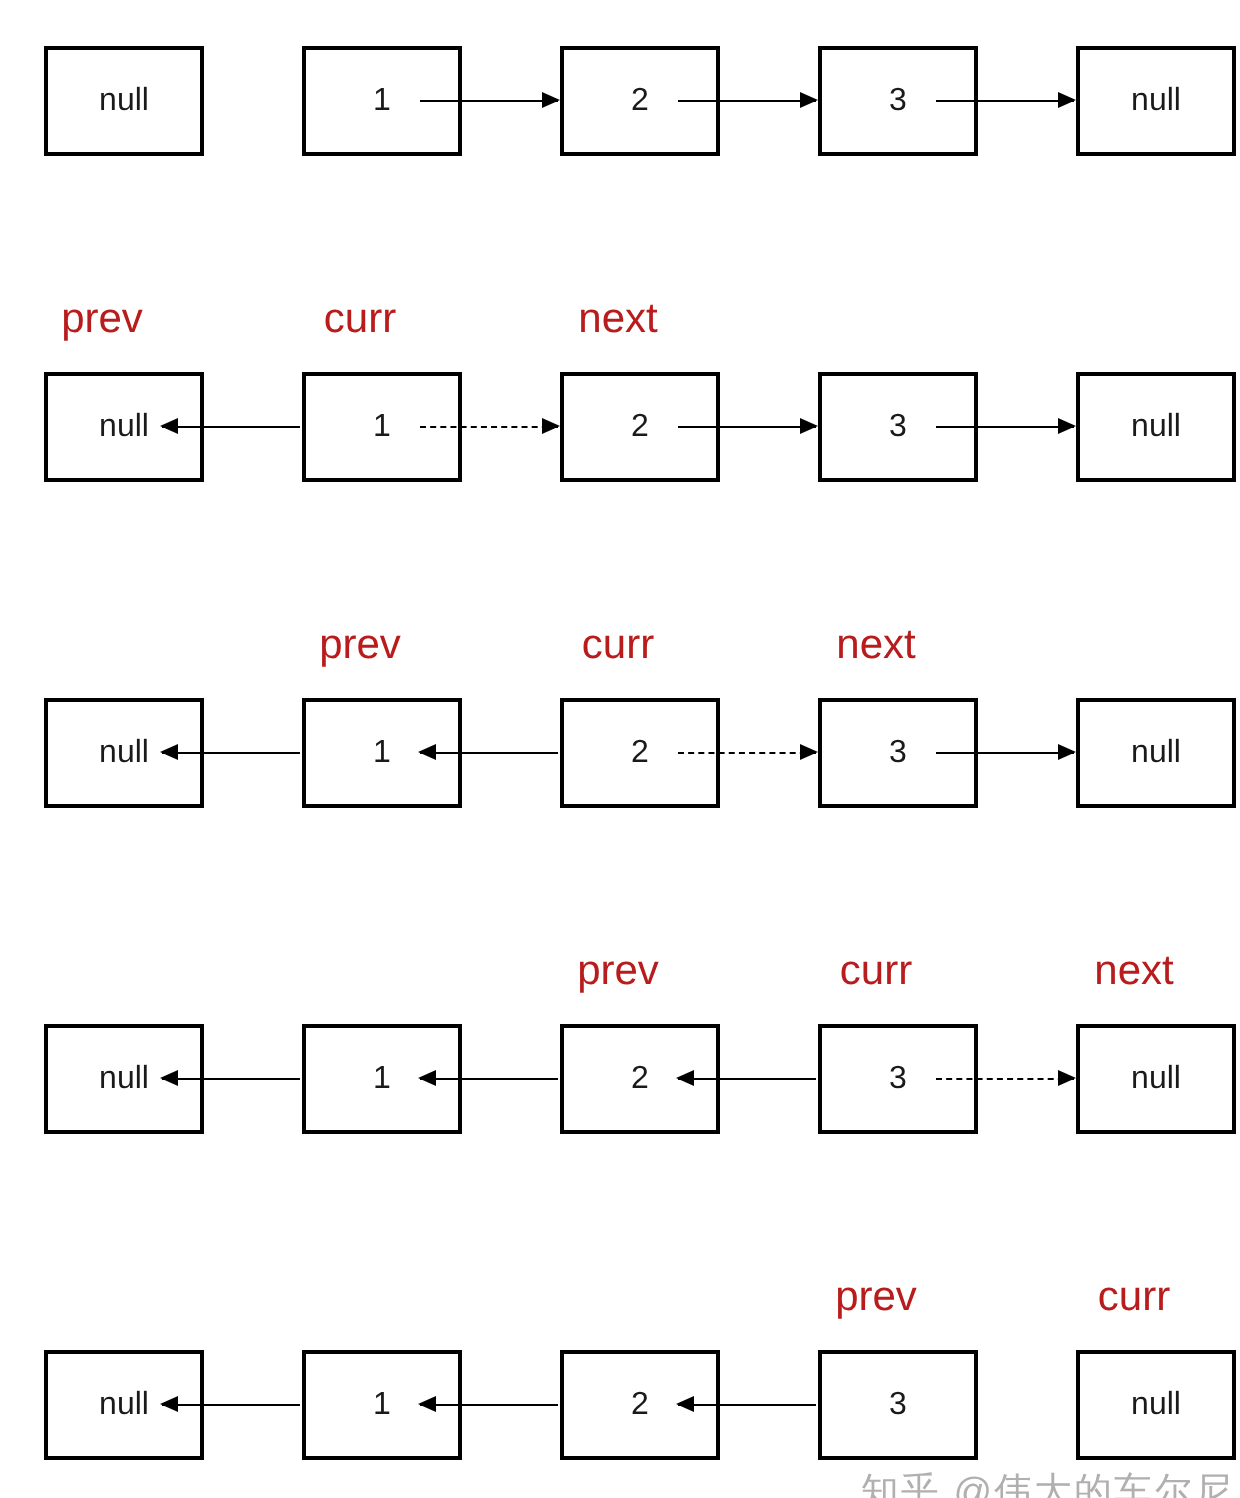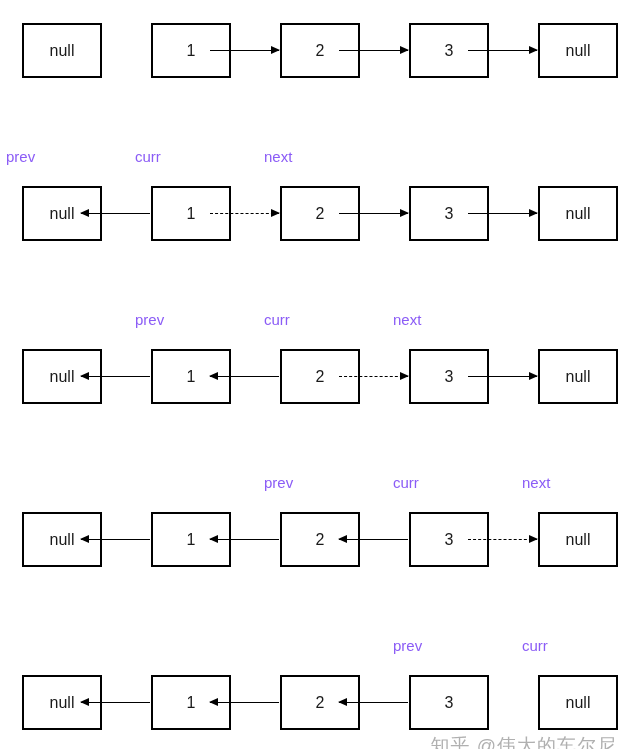--- a/index.html
+++ b/index.html
@@ -21,22 +21,23 @@
     background: #ffffff;
     display: flex;
     align-items: center;
     justify-content: center;
     font-size: 16px;
     color: #1a1a1a;
   }
   .ptr-label {
     position: absolute;
     width: 90px;
-    font-size: 15px;
-    color: #8b5cf6;
+    text-align: center;
+    font-size: 21px;
+    color: #b91c1c;
   }
   .arrow {
     position: absolute;
     height: 0;
     border-top: 1px solid #000;
   }
   .arrow.dashed { border-top-style: dashed; }
   .arrow::after {
     content: "";
     position: absolute;

